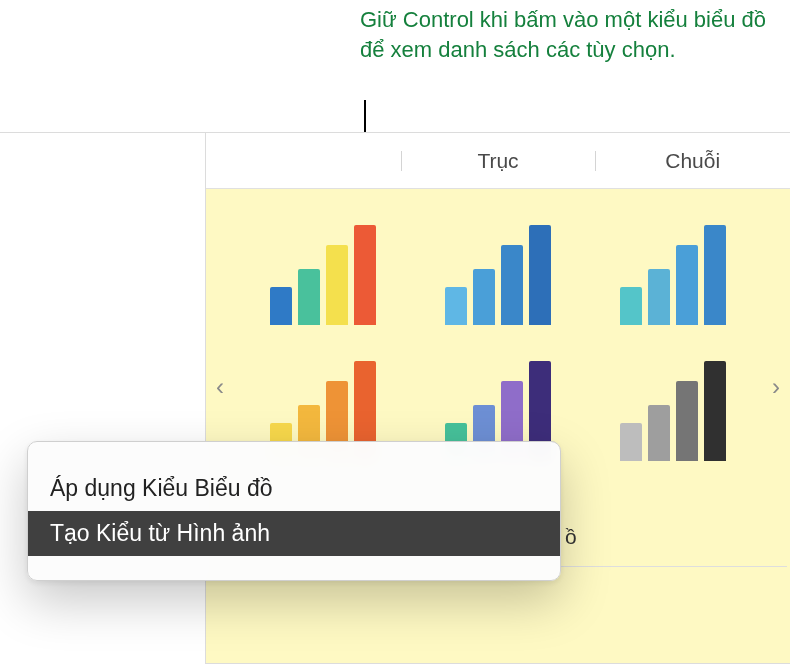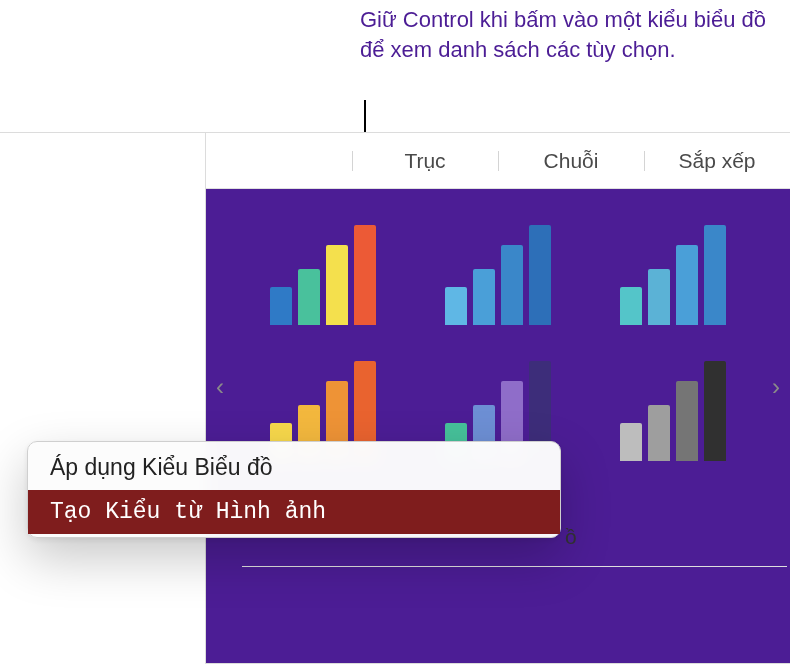--- a/index.html
+++ b/index.html
@@ -10,41 +10,41 @@
     background: #fff;
     position: relative;
     overflow: hidden;
   }
   .callout {
     position: absolute;
     left: 360px;
     top: 5px;
     font-size: 22px;
     line-height: 1.35;
-    color: #4c1d95;
+    color: #15803d;
   }
   .callout-line {
     position: absolute;
     left: 364px;
     top: 100px;
     width: 2px;
     height: 115px;
     background: #000;
   }
 
   .panel {
     position: absolute;
     left: 205px;
     top: 132px;
     width: 585px;
     height: 532px;
     border-top: 1px solid #dcdcdc;
     border-left: 1px solid #dcdcdc;
     border-bottom: 1px solid #dcdcdc;
-    background: #4c1d95;
+    background: #fef9c3;
     display: flex;
     flex-direction: column;
   }
   .left-edge {
     position: absolute;
     left: 0;
     top: 132px;
     width: 205px;
     height: 532px;
     border-top: 1px solid #dcdcdc;
@@ -160,34 +160,33 @@
 
   .context-menu {
     position: absolute;
     left: 27px;
     top: 441px;
     width: 534px;
     background: rgba(252,252,252,0.98);
     border: 1px solid #cfcfcf;
     border-radius: 10px;
     box-shadow: 0 20px 50px rgba(0,0,0,0.22), 0 2px 6px rgba(0,0,0,0.08);
-    padding: 3px 0;
+    padding: 24px 0;
     backdrop-filter: blur(8px);
   }
   .menu-item {
     font-size: 23px;
     color: #222;
     padding: 9px 22px;
     cursor: pointer;
     white-space: nowrap;
   }
   .menu-item.highlight {
-    background: #7f1d1d;
+    background: #404040;
     color: #fff;
-    font-family: Liberation Mono, monospace;
   }
 
   .divider {
     position: absolute;
     left: 242px;
     right: 8px;
     top: 566px;
     height: 1px;
     background: #dedede;
   }
@@ -206,23 +205,20 @@
     <div class="tab active">
       <span class="pill"></span>
       <span class="tlabel">Biểu đồ</span>
     </div>
     <div class="tab">
       <span class="tlabel">Trục</span>
     </div>
     <div class="tab">
       <span class="tlabel">Chuỗi</span>
     </div>
-    <div class="tab">
-      <span class="tlabel">Sắp xếp</span>
-    </div>
   </div>
 
   <div class="styles-wrap">
 
     <div class="nav-arrow nav-left">
       <span>‹</span>
     </div>
     <div class="nav-arrow nav-right">
       <span>›</span>
     </div>

